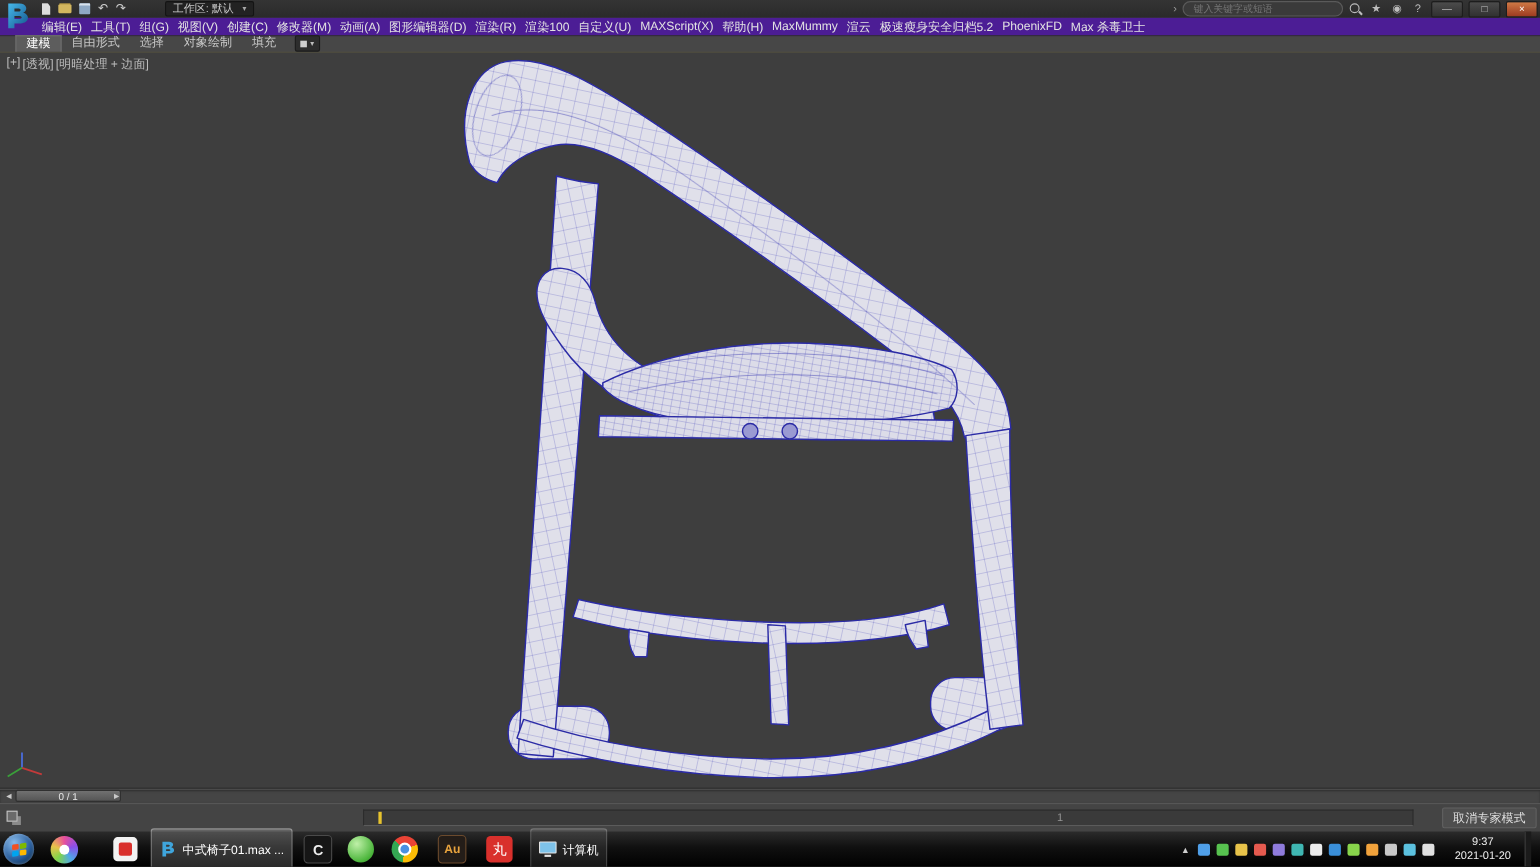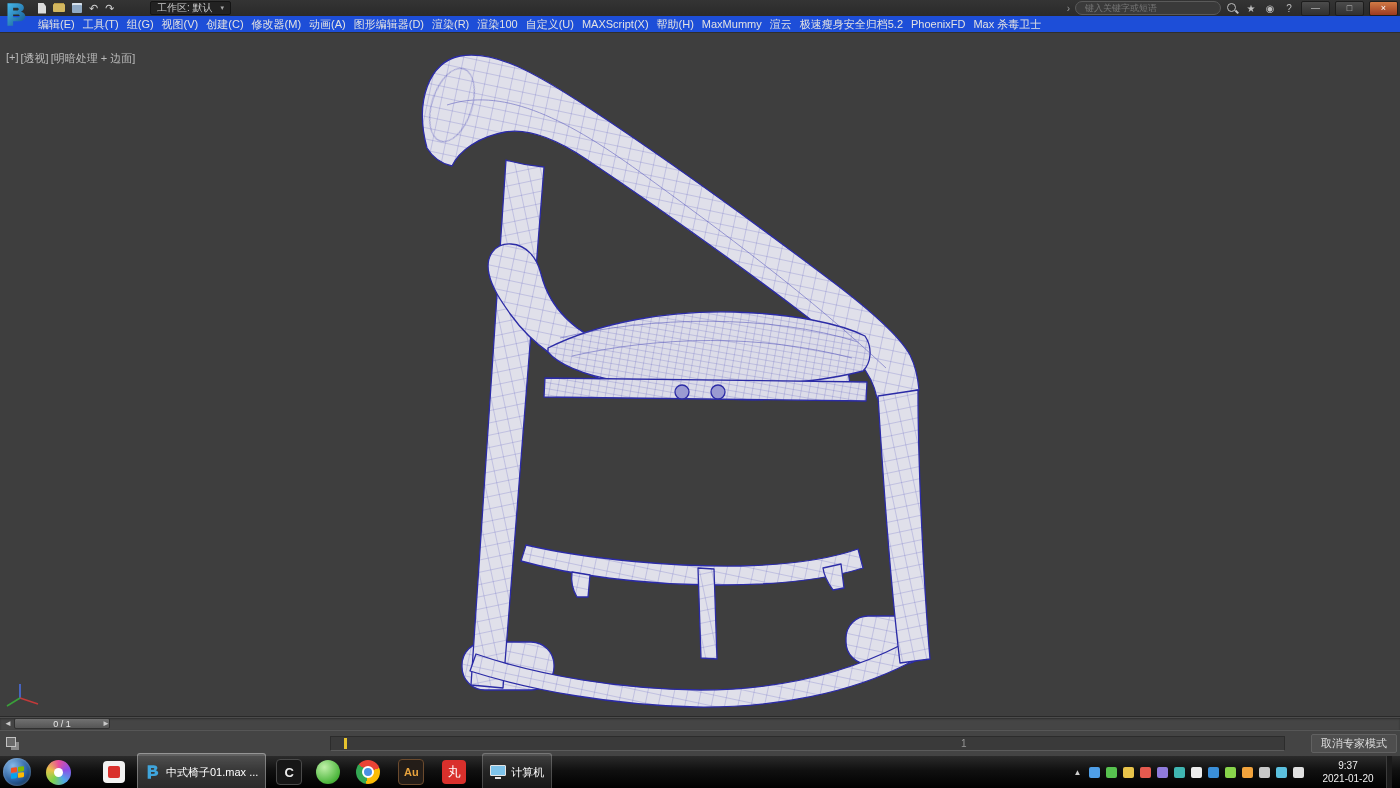--- a/index.html
+++ b/index.html
@@ -23,21 +23,21 @@
   .searchbox{width:130px;height:12px;background:#3a3a3a;border:1px solid #5a5a5a;border-radius:7px;display:flex;align-items:center;padding:0 7px;}
   .searchbox input{width:100%;background:transparent;border:none;outline:none;color:#9a9a9a;font-size:9px;font-family:inherit;}
   .mag{position:relative;width:13px;height:13px;}
   .mag i{position:absolute;left:1px;top:1px;width:7px;height:7px;border:1.5px solid #bdbdbd;border-radius:50%;}
   .mag b{position:absolute;left:9px;top:9px;width:4px;height:1.5px;background:#bdbdbd;transform:rotate(45deg);}
   .sicon{color:#bdbdbd;font-size:10px;width:14px;text-align:center;}
   .winbtn{width:27px;height:13px;display:flex;align-items:center;justify-content:center;color:#c4c4c4;font-size:9px;background:linear-gradient(#4c4c4c,#303030);border:1px solid #1d1d1d;border-radius:2px;}
   .winbtn.close{background:linear-gradient(#d07a45,#9c3a20);color:#fff;}
 
   
-  .menubar{position:absolute;top:16px;left:0;right:0;height:17px;background:#1d4ed8;border-bottom:1px solid #2e2e2e;box-sizing:border-box;display:flex;align-items:center;padding-left:34px;}
+  .menubar{position:absolute;top:16px;left:0;right:0;height:17px;background:#4c1d95;border-bottom:1px solid #2e2e2e;box-sizing:border-box;display:flex;align-items:center;padding-left:34px;}
   .menu-item{padding:0 4px;font-size:11px;color:#e2e2e2;white-space:nowrap;height:100%;display:flex;align-items:center;}
 
   
   .ribbonrow{position:absolute;top:33px;left:0;right:0;height:15px;background:#474747;border-bottom:1px solid #54523f;box-sizing:border-box;display:flex;align-items:flex-end;padding-left:14px;}
   .ribbon-tab{font-size:11px;color:#c8c8c8;padding:0 9px;height:15px;line-height:15px;white-space:nowrap;}
   .ribbon-tab.active{background:#5d5d5d;color:#fff;border:1px solid #6e6e6e;border-bottom:none;box-sizing:border-box;}
   .ribbon-min{margin-left:8px;height:13px;display:flex;align-items:center;gap:3px;background:#2d2d2d;border:1px solid #1c1c1c;border-radius:2px;padding:0 4px;}
   .ribbon-min i{width:6px;height:6px;background:#cfcfcf;display:block;}
   .ribbon-min .caret{color:#bdbdbd;font-size:7px;}
 
@@ -154,20 +154,31 @@
     <span class="menu-item">自定义(U)</span>
     <span class="menu-item">MAXScript(X)</span>
     <span class="menu-item">帮助(H)</span>
     <span class="menu-item">MaxMummy</span>
     <span class="menu-item">渲云</span>
     <span class="menu-item">极速瘦身安全归档5.2</span>
     <span class="menu-item">PhoenixFD</span>
     <span class="menu-item">Max 杀毒卫士</span>
   </nav>
 
+  <div class="ribbonrow">
+    <span class="ribbon-tab active">建模</span>
+    <span class="ribbon-tab">自由形式</span>
+    <span class="ribbon-tab">选择</span>
+    <span class="ribbon-tab">对象绘制</span>
+    <span class="ribbon-tab">填充</span>
+    <span class="ribbon-min">
+      <i></i>
+      <span class="caret">▾</span>
+    </span>
+  </div>
 
   <div class="viewport">
     <div class="vp-label">
       <span>[+]</span>
       <span>[透视]</span>
       <span>[明暗处理 + 边面]</span>
     </div>
 
     <svg class="chair" viewBox="0 0 1400 668">
       <defs>

